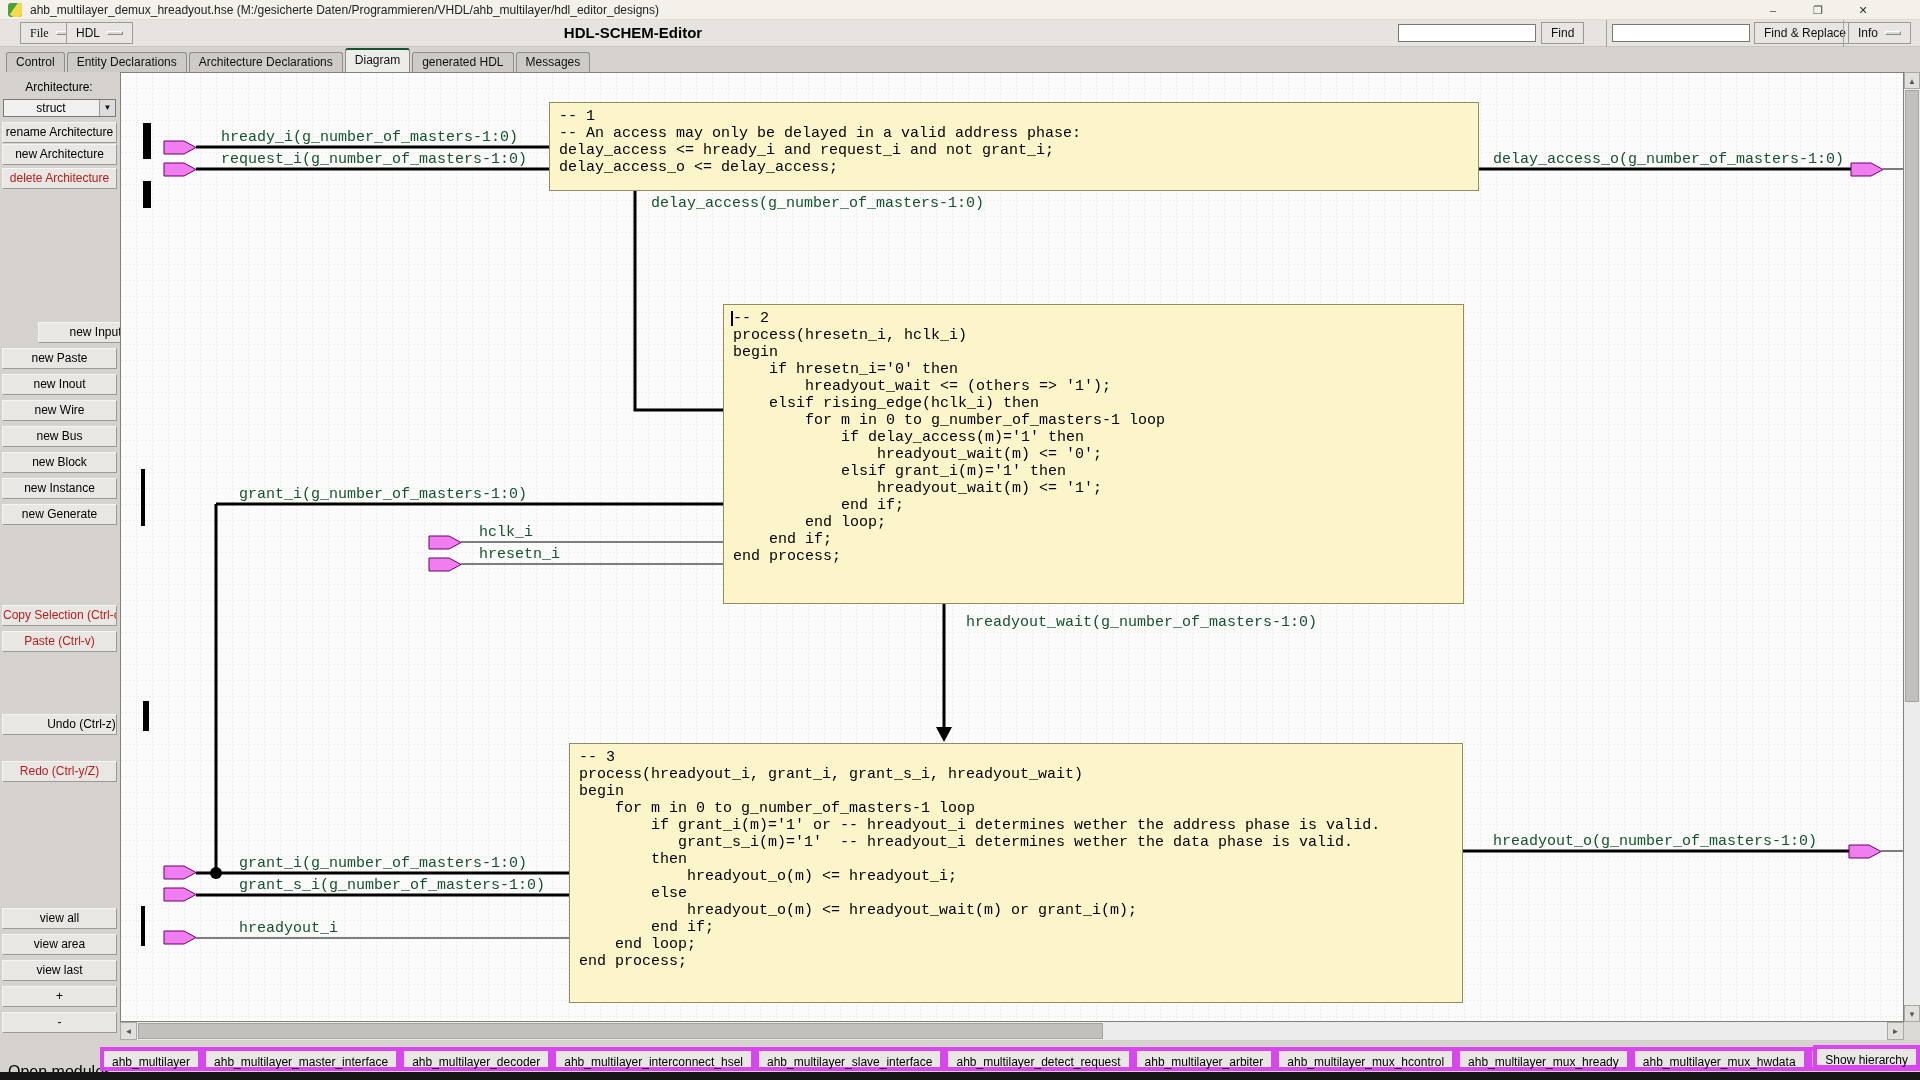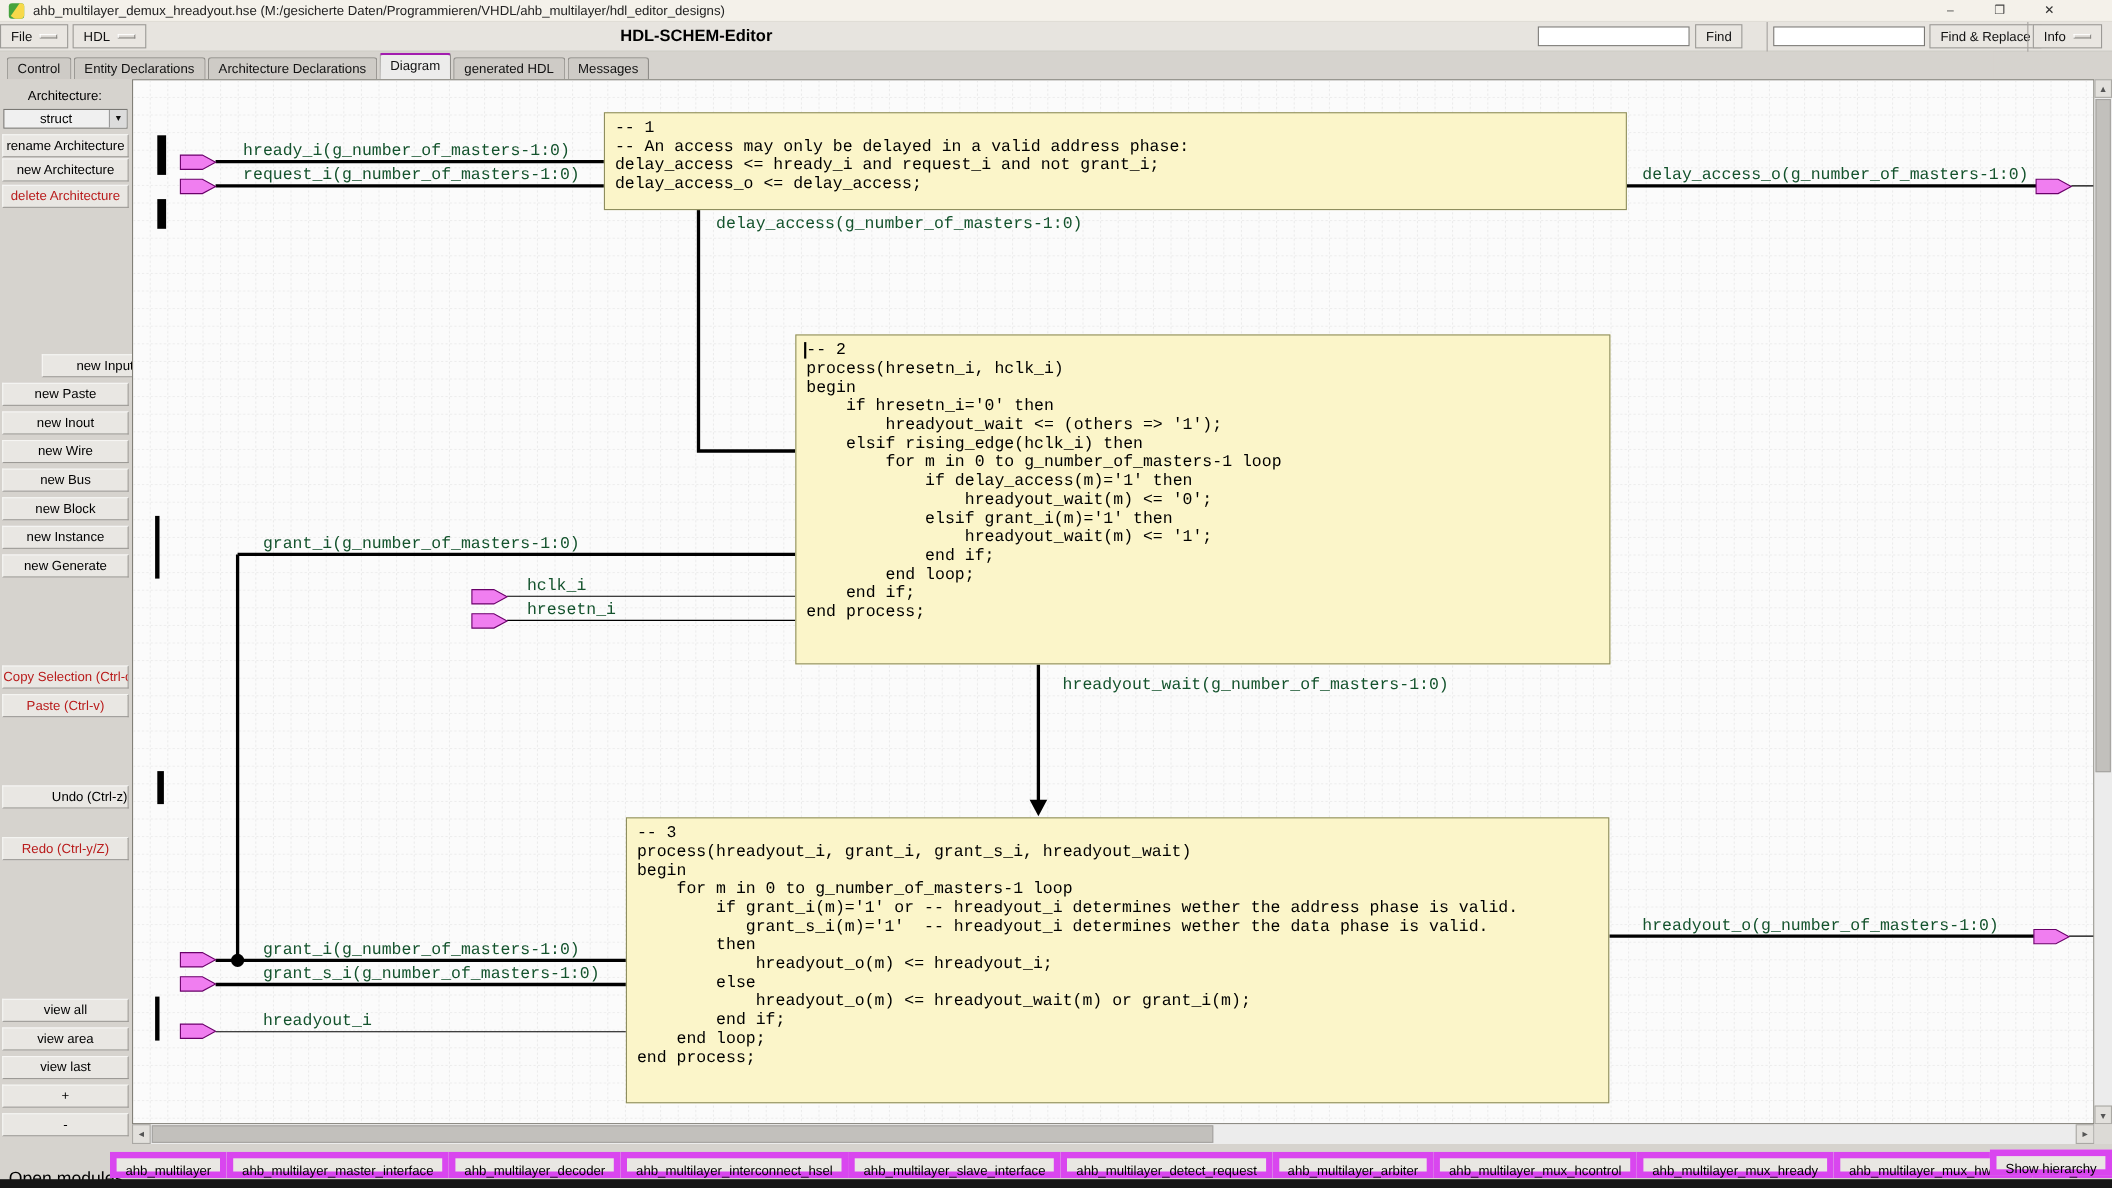--- a/index.html
+++ b/index.html
@@ -32,21 +32,21 @@
   .findinput { position:absolute; top:4px; height:18px; background:#fff; border:1px solid #7a7874;
                font-size:12px; padding:0 3px; }
   .mdivider { position:absolute; top:0; width:1px; height:27px; background:#a5a29e; }
 
   
   .tabbar { position:absolute; left:0; top:47px; width:1812px; height:25px; background:#d6d3ce;
             display:flex; align-items:flex-end; padding-left:6px; }
   .tab { height:20px; background:#cecbc6; border:1px solid #8f8d89; border-bottom:none;
          border-radius:3px 3px 0 0; font-size:12px; color:#111; padding:0 9px; line-height:19px;
          margin-right:2px; }
-  .tab.selected { height:24px; background:#ececeb; border-top:2px solid #a21caf; line-height:21px; }
+  .tab.selected { height:24px; background:#ececeb; border-top:2px solid #14532d; line-height:21px; }
 
   
   .main { position:absolute; left:0; top:72px; width:1920px; height:973px; background:#d6d3ce; }
 
   
   .sidebar { position:absolute; left:0; top:0; width:119px; height:973px; background:#d6d3ce; }
   .archlabel { position:absolute; left:0; top:8px; width:118px; text-align:center; font-size:12px; color:#000; }
   .combo { position:absolute; left:3px; top:27px; width:113px; height:18px; background:#f0f0f0;
            border:1px solid #7a7874; font-size:12px; }
   .combo .val { position:absolute; left:0; top:1px; width:94px; text-align:center; }
@@ -73,41 +73,41 @@
   .hscroll { position:absolute; left:120px; top:950px; width:1784px; height:18px; background:#ececec; }
   .scorner { position:absolute; left:1904px; top:950px; width:16px; height:18px; background:#dcdad6; }
   .sarrow { position:absolute; background:#e2e0dc; border:1px solid #aaa8a4; color:#555;
             font-size:8px; text-align:center; }
   .sthumb { position:absolute; background:#c2c0bc; border:1px solid #a5a3a0; }
 
   
   .modulesbar { position:absolute; left:0; top:1045px; width:1920px; height:27px; background:#d6d3ce; }
   .om-label { position:absolute; left:8px; top:18px; font-size:16px; color:#000000; }
   .om-row { position:absolute; left:100px; top:2px; right:0; height:24px; display:flex; overflow:hidden; }
-  .ombtn { flex:0 0 auto; height:24px; background:#e9e7e3; border:6px solid #d946ef;
+  .ombtn { flex:0 0 auto; height:24px; background:#e9e7e3; border:4px solid #d946ef;
            font-size:12px; color:#000; line-height:22px; padding:0 8px; white-space:nowrap; }
   .ombtn.active { background:#b9b6b2; }
   .ombtn.hier { position:absolute; right:0; top:0; }
   .bottomstrip { position:absolute; left:0; top:1072px; width:1920px; height:8px; background:#161616; }
 </style>
 </head>
 <body>
 
 <div class="app">
 
   <div class="titlebar">
     <div class="tb-icon"></div>
     <div class="tb-title">ahb_multilayer_demux_hreadyout.hse (M:/gesicherte Daten/Programmieren/VHDL/ahb_multilayer/hdl_editor_designs)</div>
     <div class="winbtn" style="left:1751px;">–</div>
     <div class="winbtn" style="left:1796px;">❐</div>
     <div class="winbtn close" style="left:1841px;">✕</div>
   </div>
 
   <div class="menubar">
-    <div class="menubtn" style="left:0;">
+    <div class="menubtn" style="left:20px;font-family:Liberation Serif, serif;">
       <span>File</span>
       <span class="menudash"></span>
     </div>
     <div class="menubtn" style="left:66px;">
       <span>HDL</span>
       <span class="menudash"></span>
     </div>
     <div class="apptitle">HDL-SCHEM-Editor</div>
     <input class="findinput" style="left: 1398px; width: 138px;" value="">
     <div class="menubtn" style="left:1541px;">

